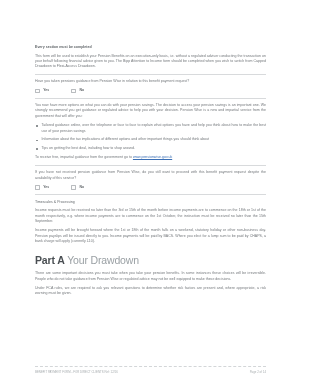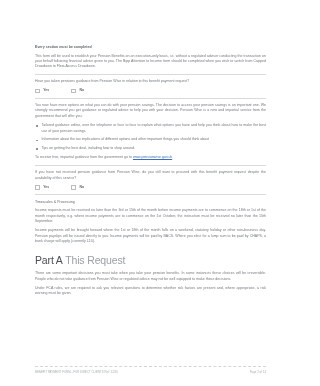--- a/index.html
+++ b/index.html
@@ -115,21 +115,21 @@
     margin: 0 0 3.4px 0;
   }
   .parthead {
     margin: 9.5px 0 5.5px 0;
     font-size: 10.5px;
     line-height: 12px;
     letter-spacing: -0.15px;
     white-space: nowrap;
   }
   .parthead .pa {
-    font-weight: normal;
+    font-weight: bold;
     color: #4a4f53;
   }
   .parthead .pb {
     font-weight: normal;
     color: #9aa0a4;
     margin-left: 2.5px;
   }
   .footer {
     position: absolute;
     left: 35px;
@@ -209,21 +209,21 @@
 
     <hr class="sep">
 
     <div class="subhead">Timescales &amp; Processing</div>
 
     <p class="body">Income requests must be received no later than the 3rd or 15th of the month before income payments are to commence on the 18th or 1st of the month respectively, e.g. where income payments are to commence on the 1st October, the instruction must be received no later than the 15th September.</p>
 
     <p class="body">Income payments will be brought forward where the 1st or 18th of the month falls on a weekend, statutory holiday or other non-business day. Pension payslips will be issued directly to you. Income payments will be paid by BACS. Where you elect for a lump sum to be paid by CHAPS, a bank charge will apply (currently £10).</p>
 
     <div class="parthead">
-      <span class="pa">Part A</span><span class="pb">This Request</span>
+      <span class="pa">Part A</span><span class="pb">Your Drawdown</span>
     </div>
 
     <p class="body">There are some important decisions you must take when you take your pension benefits. In some instances these choices will be irreversible. People who do not take guidance from Pension Wise or regulated advice may not be well equipped to make these decisions.</p>
 
     <p class="body">Under FCA rules, we are required to ask you relevant questions to determine whether risk factors are present and, where appropriate, a risk warning must be given.</p>
 
   </div>
 
   <div class="footer">
     <hr class="footrule">

